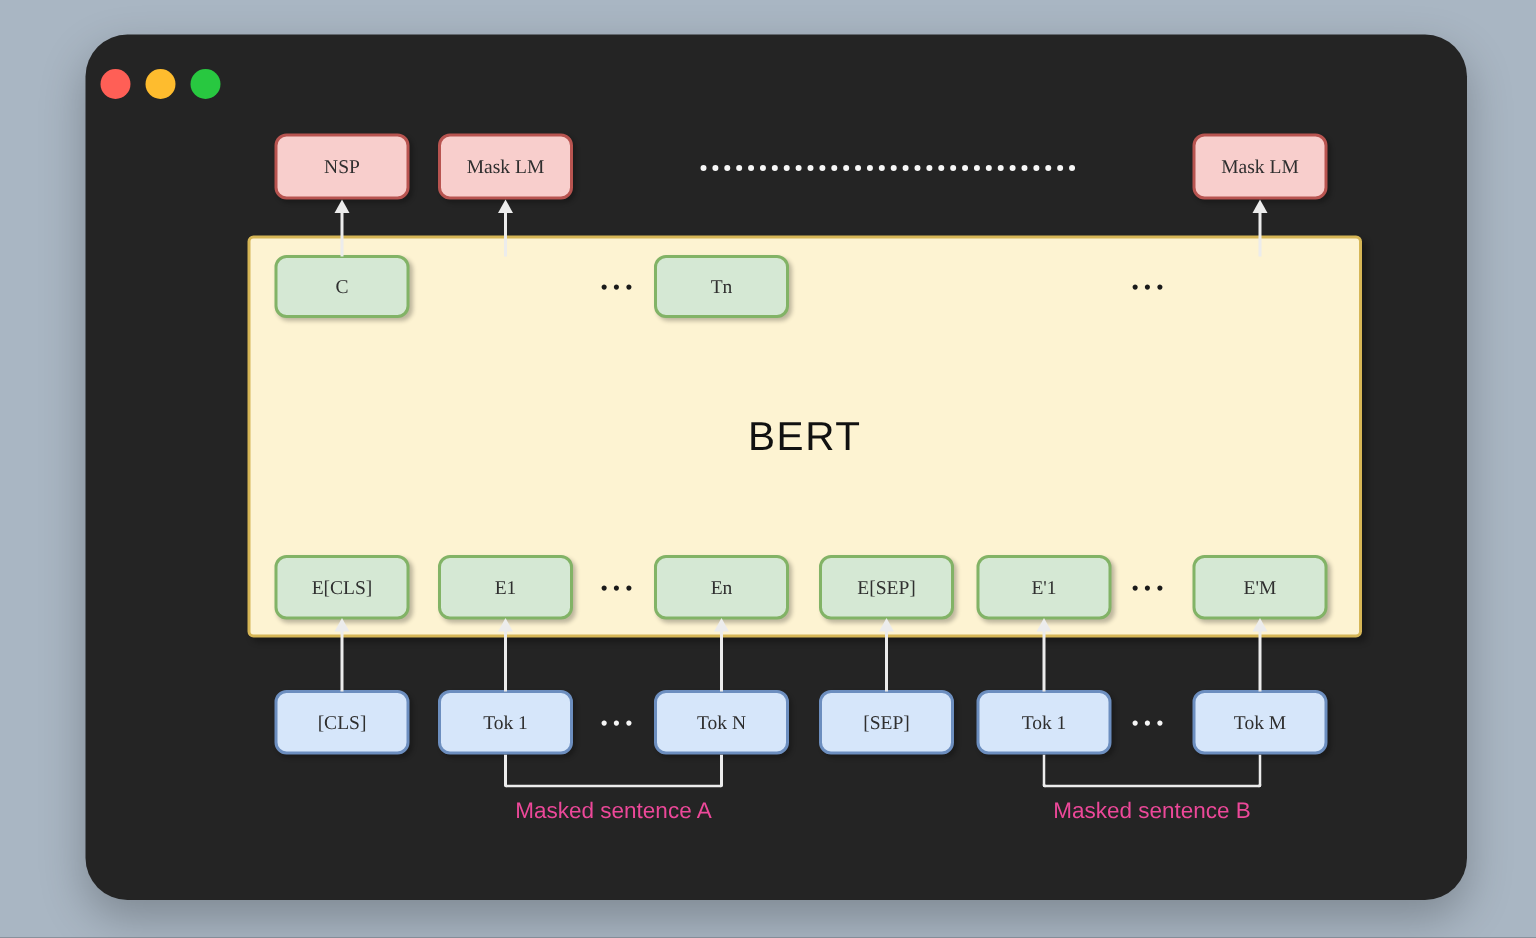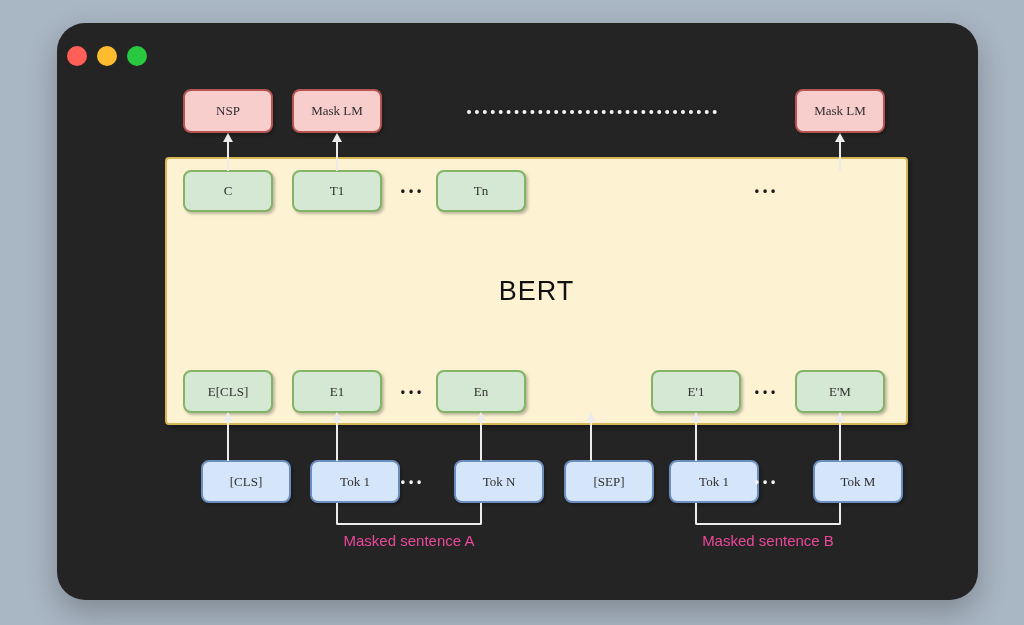--- a/index.html
+++ b/index.html
@@ -23,21 +23,21 @@
   .tl.red{background:#ff5f56;}
   .tl.yellow{background:#febc2e;}
   .tl.green{background:#28c840;}
 
   .box{position:absolute;width:90px;display:flex;align-items:center;justify-content:center;
        font-size:13px;color:var(--box-text);border-radius:8px;
        box-shadow:2px 2px 3px rgba(0,0,0,0.25);font-family:Liberation Serif, serif;}
   .pink{height:44px;top:66px;background:var(--pink-fill);border:2.5px solid var(--pink-stroke);}
   .gtop{height:42px;top:147px;background:var(--green-fill);border:2px solid var(--green-stroke);}
   .gbot{height:43px;top:347px;background:var(--green-fill);border:2px solid var(--green-stroke);}
-  .blue{height:43px;top:437px;background:var(--blue-fill);border:2.5px solid var(--blue-stroke);margin-left:18px;}
+  .blue{height:43px;top:437px;background:var(--blue-fill);border:2.5px solid var(--blue-stroke);}
 
   .bert-box{position:absolute;left:108px;top:134px;width:743px;height:268px;
             background:var(--yellow-fill);border:2px solid var(--yellow-stroke);border-radius:4px;
             box-shadow:3px 3px 4px rgba(0,0,0,0.3);}
   .bert-label{position:absolute;left:108px;top:253px;width:743px;text-align:center;
               font-size:27px;font-weight:normal;color:#111;letter-spacing:1px;}
 
   .dots{position:absolute;width:40px;display:flex;align-items:center;justify-content:center;
         font-size:12px;font-weight:bold;letter-spacing:4px;text-indent:4px;}
   .dots.dark{color:#1a1a1a;}
@@ -89,38 +89,38 @@
     <div class="arrow head" style="left:166px"></div>
     <div class="arrow head" style="left:275px"></div>
     <div class="arrow head" style="left:778px"></div>
 
     <div class="bert-box"></div>
     <div class="bert-label">BERT</div>
 
     <div class="box gtop" style="left:126px">
       <span>C</span>
     </div>
-    <div class="box gtop" style="left:235px">
-      <span>T1</span>
-    </div>
     <div class="dots dark row-t" style="left:334px">•••</div>
     <div class="box gtop" style="left:379px">
       <span>Tn</span>
     </div>
     <div class="dots dark row-t" style="left:688px">•••</div>
 
     <div class="box gbot" style="left:126px">
       <span>E[CLS]</span>
     </div>
     <div class="box gbot" style="left:235px">
       <span>E1</span>
     </div>
     <div class="dots dark row-e" style="left:334px">•••</div>
     <div class="box gbot" style="left:379px">
       <span>En</span>
+    </div>
+    <div class="box gbot" style="left:489px">
+      <span>E[SEP]</span>
     </div>
     <div class="box gbot" style="left:594px">
       <span>E'1</span>
     </div>
     <div class="dots dark row-e" style="left:688px">•••</div>
     <div class="box gbot" style="left:738px">
       <span>E'M</span>
     </div>
 
     <div class="arrow embed" style="left:166px"></div>

